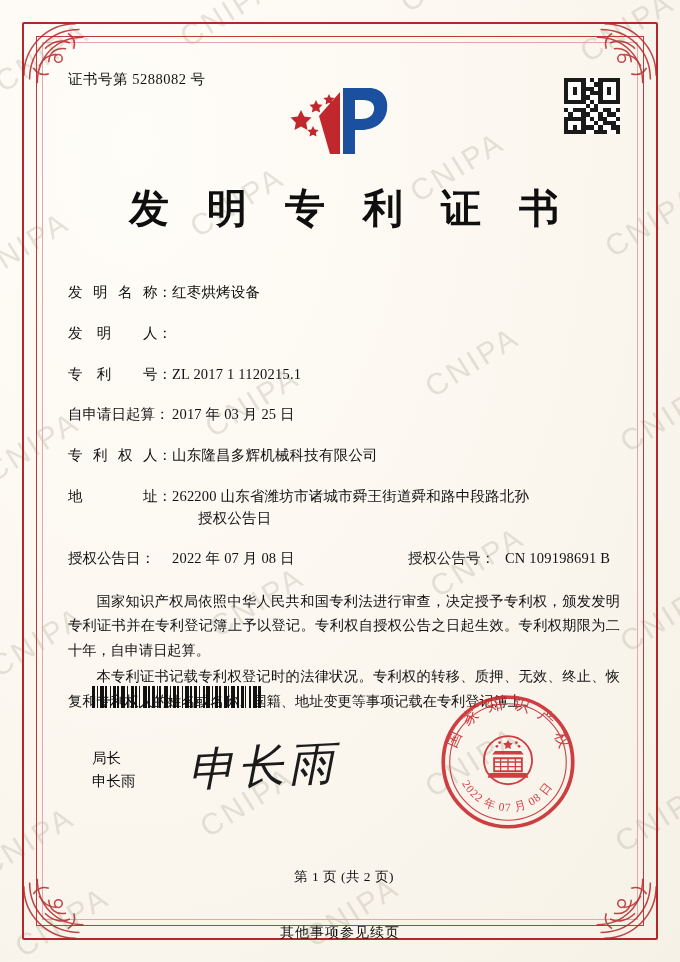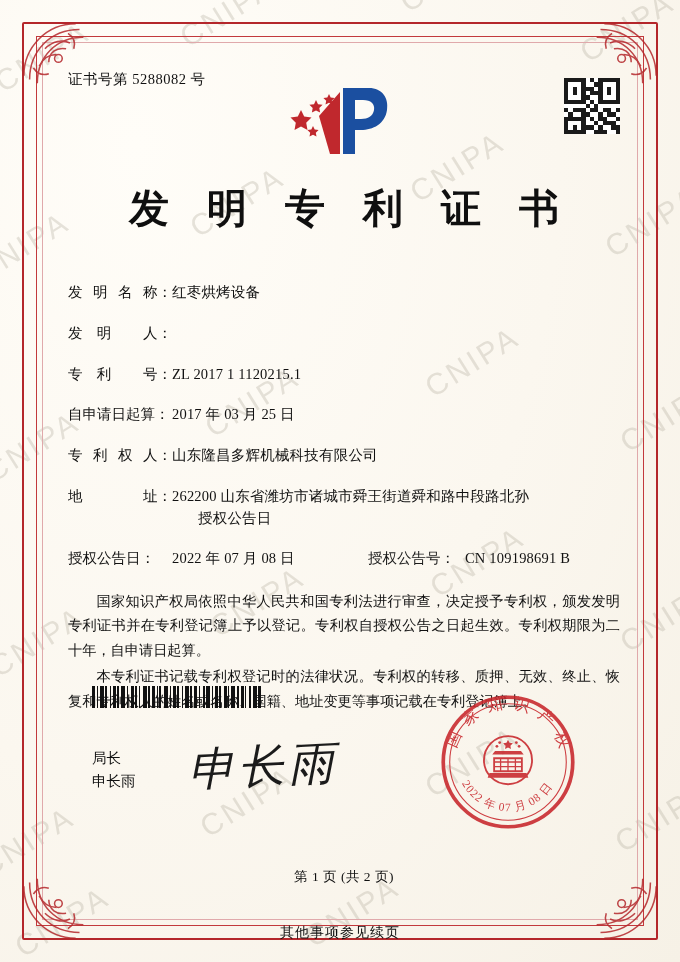--- a/index.html
+++ b/index.html
@@ -157,20 +157,21 @@
   .fl.tight { letter-spacing: 0; }
   .fv {
     flex: 1;
     color: #111;
     letter-spacing: .2px;
   }
 
   .two-col {
     display: flex;
     align-items: flex-start;
+    gap: 40px;
   }
   .two-col .left { width: 300px; flex: 0 0 300px; display: flex; }
   .two-col .right { display: flex; }
   .two-col .right .fl2 { flex: 0 0 auto; margin-right: 10px; }
 
   .paragraphs {
     margin-top: 8px;
     font-size: 14.2px;
     line-height: 1.72;
     text-align: justify;

